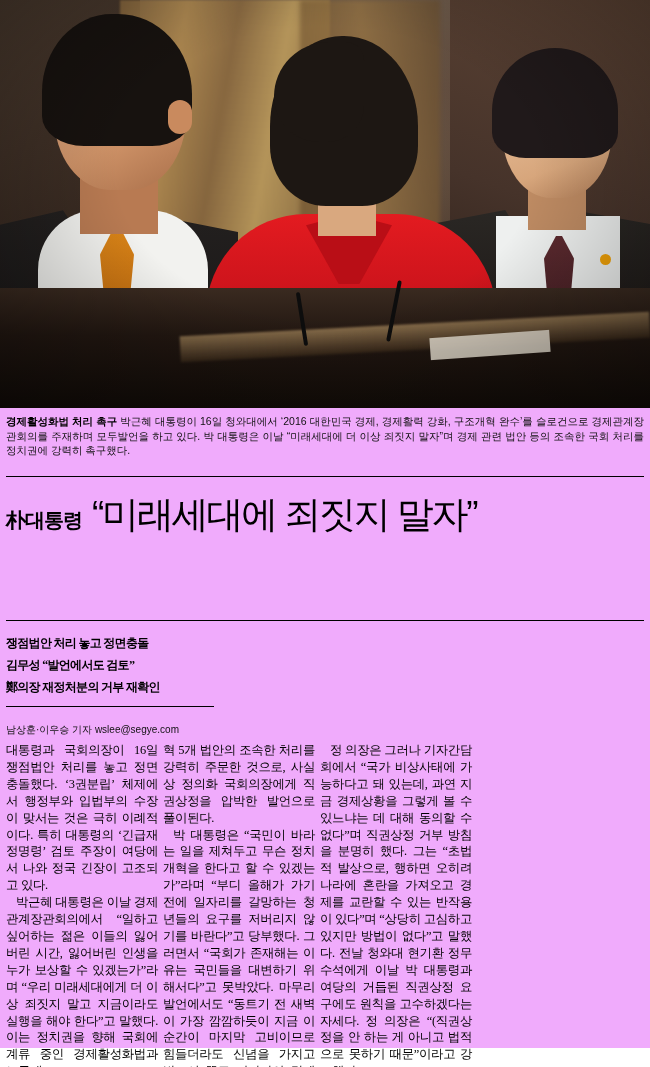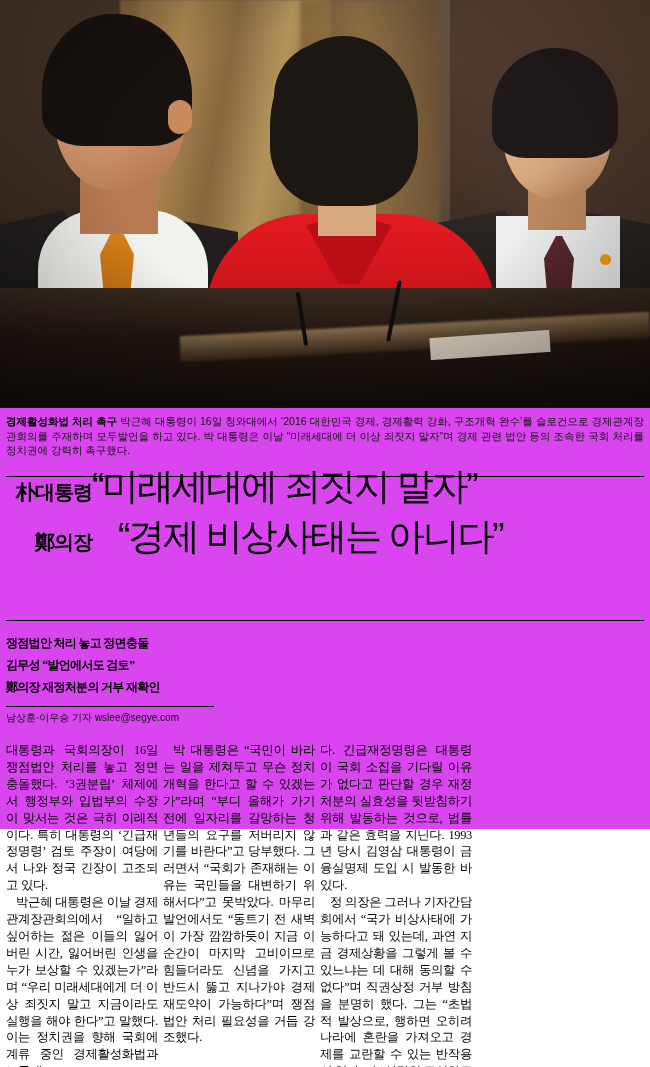--- a/index.html
+++ b/index.html
@@ -10,23 +10,23 @@
   body {
     width: 650px;
     height: 1067px;
     font-family: "Liberation Serif", serif;
     color: #000;
     position: relative;
     overflow: hidden;
   }
   .page {
     width: 650px;
-    height: 829px;
+    height: 1048px;
     position: relative;
-    background: #d946ef;
+    background: #f0abfc;
   }
 
   
   .photo {
     position: absolute;
     left: 0; top: 0;
     width: 650px;
     height: 408px;
     overflow: hidden;
     background: #1b1410;
@@ -242,21 +242,21 @@
     display: block;
     text-align: right;
     font-size: 9.5px;
     margin-top: 2px;
     color: #222;
   }
 
   
   .headline-block {
     position: absolute;
-    left: 6px; top: 464px; width: 638px; text-align: right;
+    left: 6px; top: 492px; width: 638px;
   }
   .headline-row {
     display: flex;
     align-items: baseline;
     margin-bottom: 4px;
   }
   .hl-kicker {
     font-family: "Liberation Sans", sans-serif;
     font-size: 20px;
     font-weight: bold;
@@ -297,21 +297,21 @@
     letter-spacing: -0.7px;
     color: #000;
   }
   .byline {
     position: absolute;
     left: 6px; top: 706px; width: 208px;
     font-family: "Liberation Sans", sans-serif;
     font-size: 10px;
     color: #111;
     border-top: 1px solid #000;
-    padding-top: 4px;
+    padding-top: 16px;
   }
 
   
   .cols {
     position: absolute;
     left: 6px; top: 742px; width: 638px; height: 318px;
     display: flex;
     gap: 5px;
   }
   .col {
@@ -386,44 +386,40 @@
     <span class="lead">경제활성화법 처리 촉구</span><span> 박근혜 대통령이 16일 청와대에서 ‘2016 대한민국 경제, 경제활력 강화, 구조개혁 완수’를 슬로건으로 경제관계장관회의를 주재하며 모두발언을 하고 있다. 박 대통령은 이날 “미래세대에 더 이상 죄짓지 말자”며 경제 관련 법안 등의 조속한 국회 처리를 정치권에 강력히 촉구했다.</span>
   </div>
 
   <div class="rule top"></div>
 
   <div class="headline-block">
     <div class="headline-row hl-row-1">
       <div class="hl-kicker">朴대통령</div>
       <div class="hl-main">“미래세대에 죄짓지 말자”</div>
     </div>
-    <div class="headline-row hl-row-2">
-      <div class="hl-kicker">鄭의장</div>
-      <div class="hl-main">“경제 비상사태는 아니다”</div>
-    </div>
   </div>
 
   <div class="rule below-heads"></div>
 
   <div class="subheads">
     <div>쟁점법안 처리 놓고 정면충돌</div>
     <div>김무성 “발언에서도 검토”</div>
     <div>鄭의장 재정처분의 거부 재확인</div>
   </div>
 
   <div class="byline">남상훈·이우승 기자 wslee@segye.com</div>
 
   <div class="cols">
     <div class="col">
       <p>대통령과 국회의장이 16일 쟁점법안 처리를 놓고 정면충돌했다. ‘3권분립’ 체제에서 행정부와 입법부의 수장이 맞서는 것은 극히 이례적이다. 특히 대통령의 ‘긴급재정명령’ 검토 주장이 여당에서 나와 정국 긴장이 고조되고 있다.</p>
       <p class="indent">박근혜 대통령은 이날 경제관계장관회의에서 “일하고 싶어하는 젊은 이들의 잃어버린 시간, 잃어버린 인생을 누가 보상할 수 있겠는가”라며 “우리 미래세대에게 더 이상 죄짓지 말고 지금이라도 실행을 해야 한다”고 말했다. 이는 정치권을 향해 국회에 계류 중인 경제활성화법과 노동개</p>
     </div>
     <div class="col">
+      <p>혁 5개 법안의 조속한 처리를 강력히 주문한 것으로, 사실상 정의화 국회의장에게 직권상정을 압박한 발언으로 풀이된다.</p>
       <p class="indent">박 대통령은 “국민이 바라는 일을 제쳐두고 무슨 정치개혁을 한다고 할 수 있겠는가”라며 “부디 올해가 가기 전에 일자리를 갈망하는 청년들의 요구를 저버리지 않기를 바란다”고 당부했다. 그러면서 “국회가 존재해는 이유는 국민들을 대변하기 위해서다”고 못박았다. 마무리 발언에서도 “동트기 전 새벽이 가장 깜깜하듯이 지금 이 순간이 마지막 고비이므로 힘들더라도 신념을 가지고 반드시 뚫고 지나가야 경제 재도약이 가능하다”며 쟁점법안 처리 필요성을 거듭 강조했다.</p>
 
     </div>
     <div class="col">
-      <p>다. 긴급재정명령은 대통령이 국회 소집을 기다릴 이유가 없다고 판단할 경우 재정처분의 실효성을 뒷받침하기 위해 발동하는 것으로, 법률과 같은 효력을 지닌다. 1993년 당시 김영삼 대통령이 금융실명제 도입 시 발동한 바 있다.</p>
       <p class="indent">정 의장은 그러나 기자간담회에서 “국가 비상사태에 가능하다고 돼 있는데, 과연 지금 경제상황을 그렇게 볼 수 있느냐는 데 대해 동의할 수 없다”며 직권상정 거부 방침을 분명히 했다. 그는 “초법적 발상으로, 행하면 오히려 나라에 혼란을 가져오고 경제를 교란할 수 있는 반작용이 있다”며 “상당히 고심하고 있지만 방법이 없다”고 말했다. 전날 청와대 현기환 정무수석에게 이날 박 대통령과 여당의 거듭된 직권상정 요구에도 원칙을 고수하겠다는 자세다. 정 의장은 “(직권상정을 안 하는 게 아니고 법적으로 못하기 때문”이라고 강조했다.</p>
     </div>
   </div>
 
 </div>
 
 </body></html>

